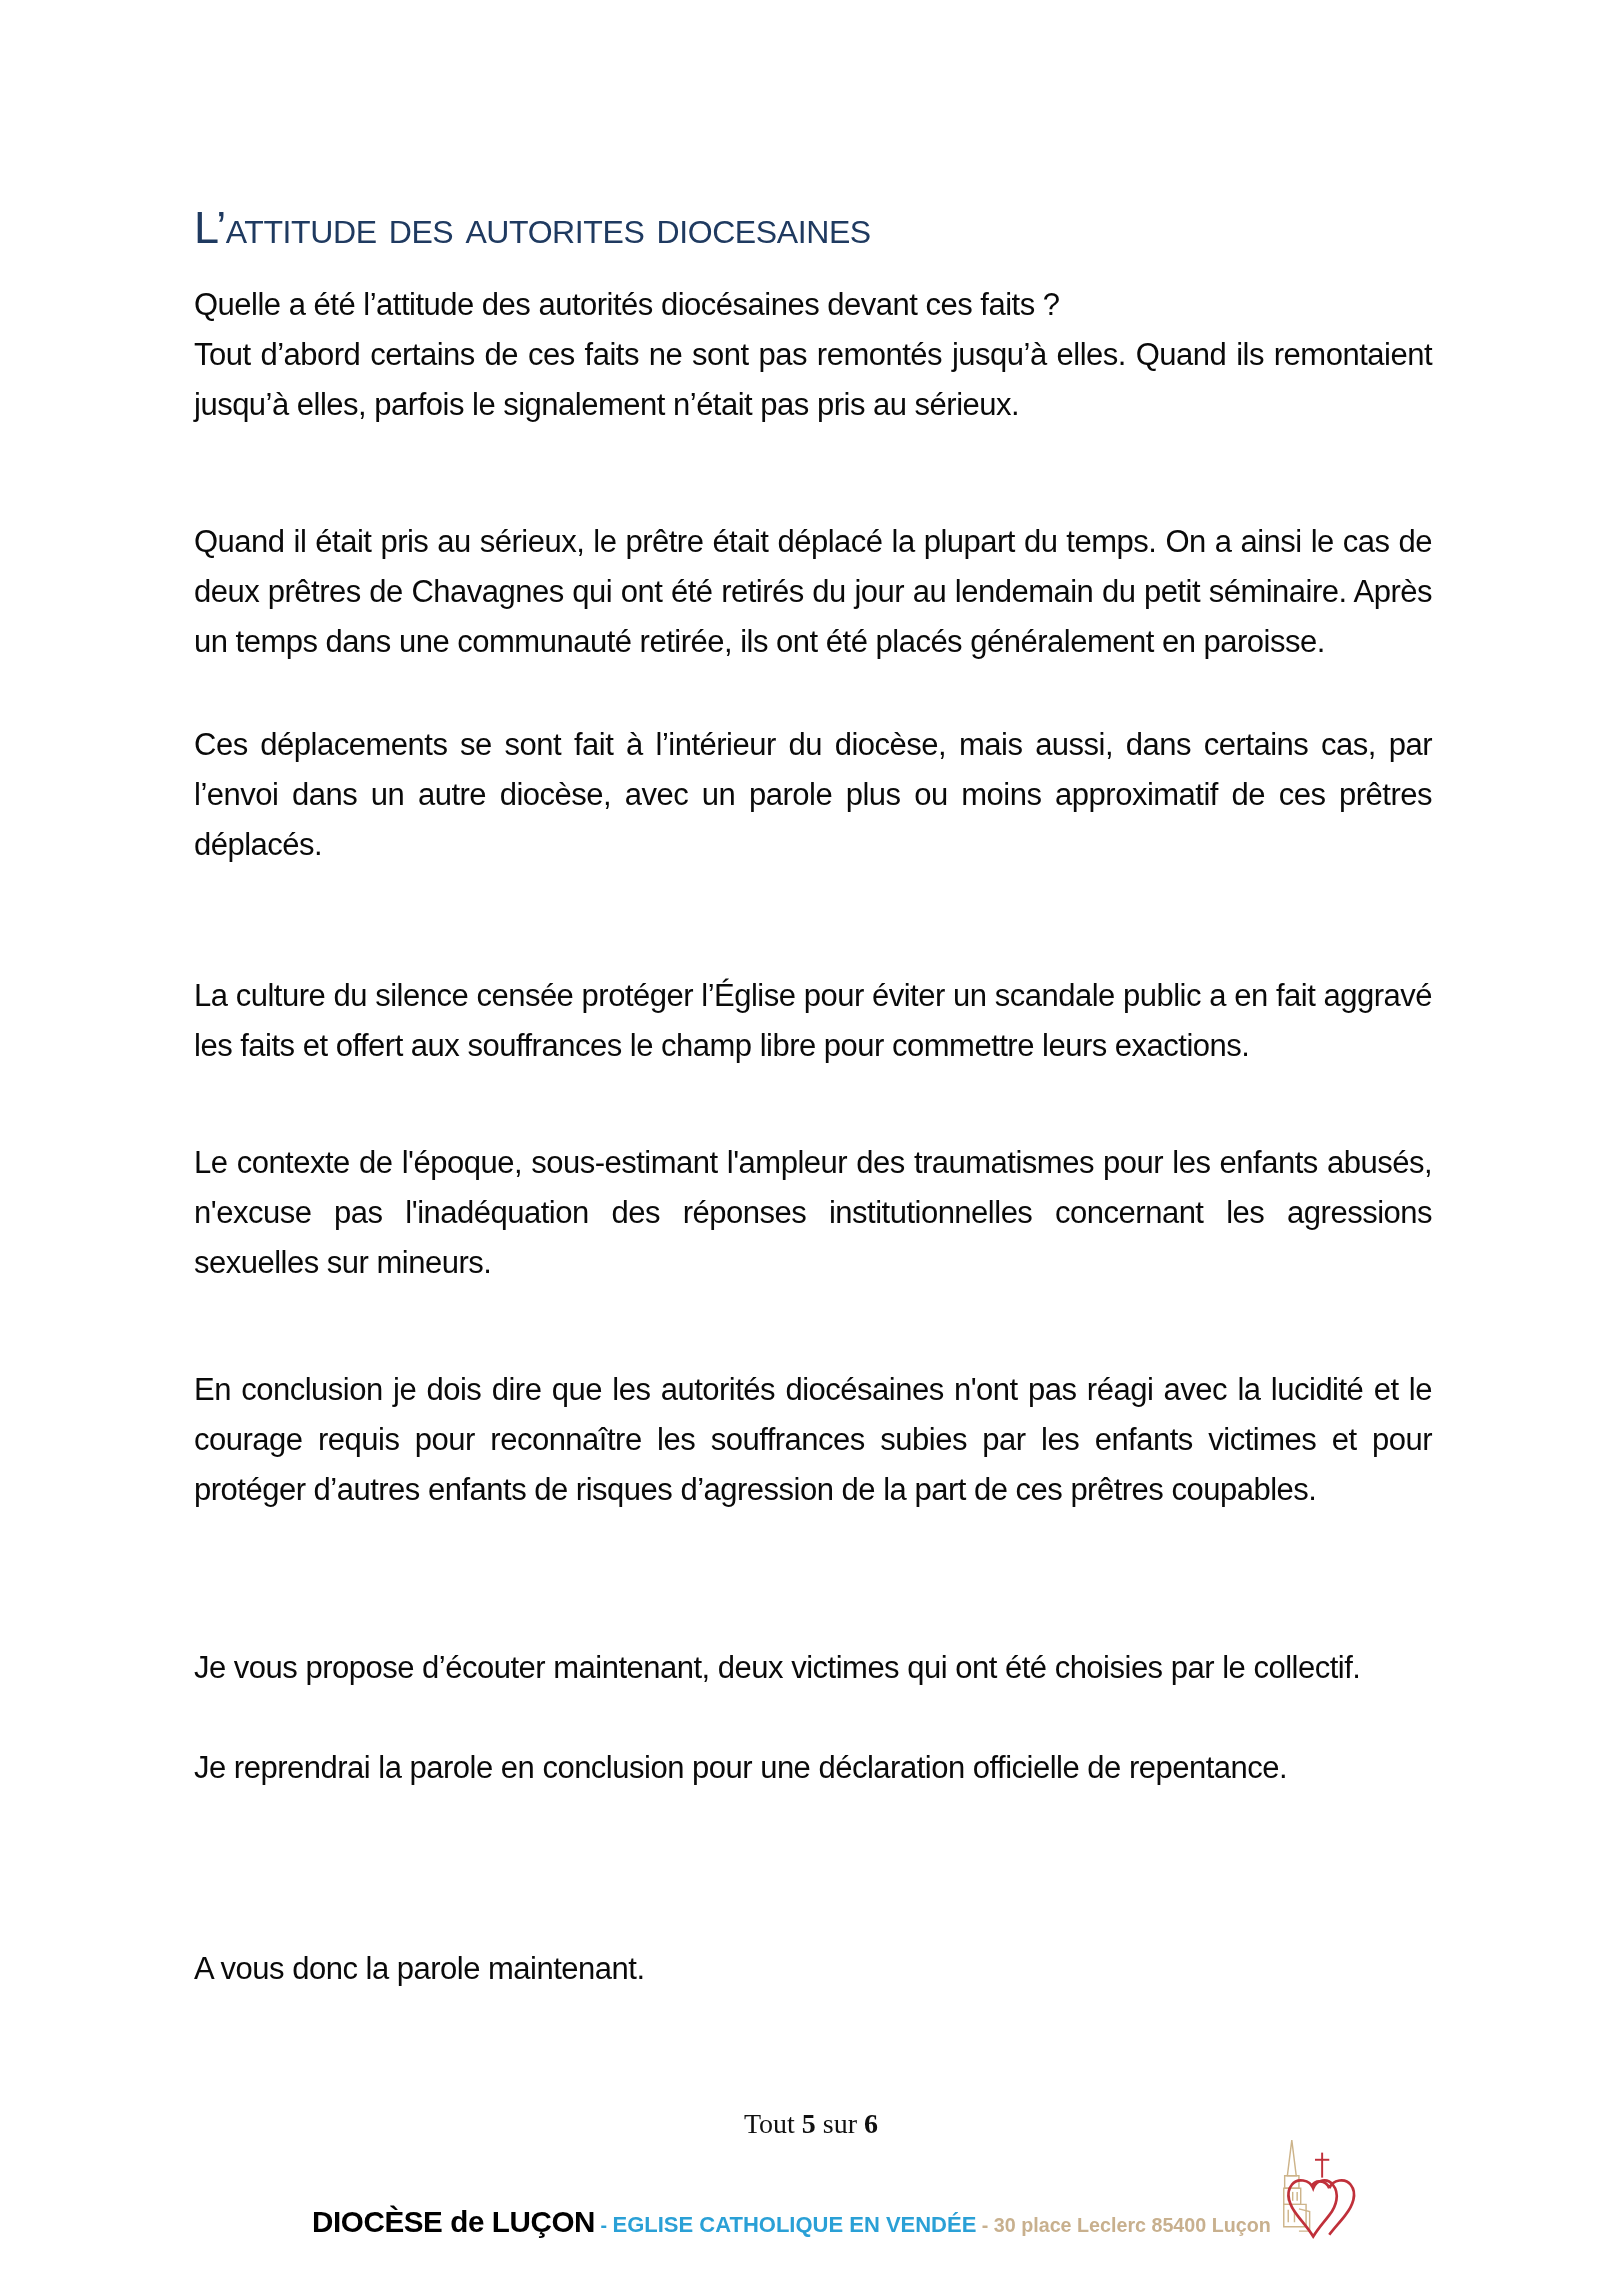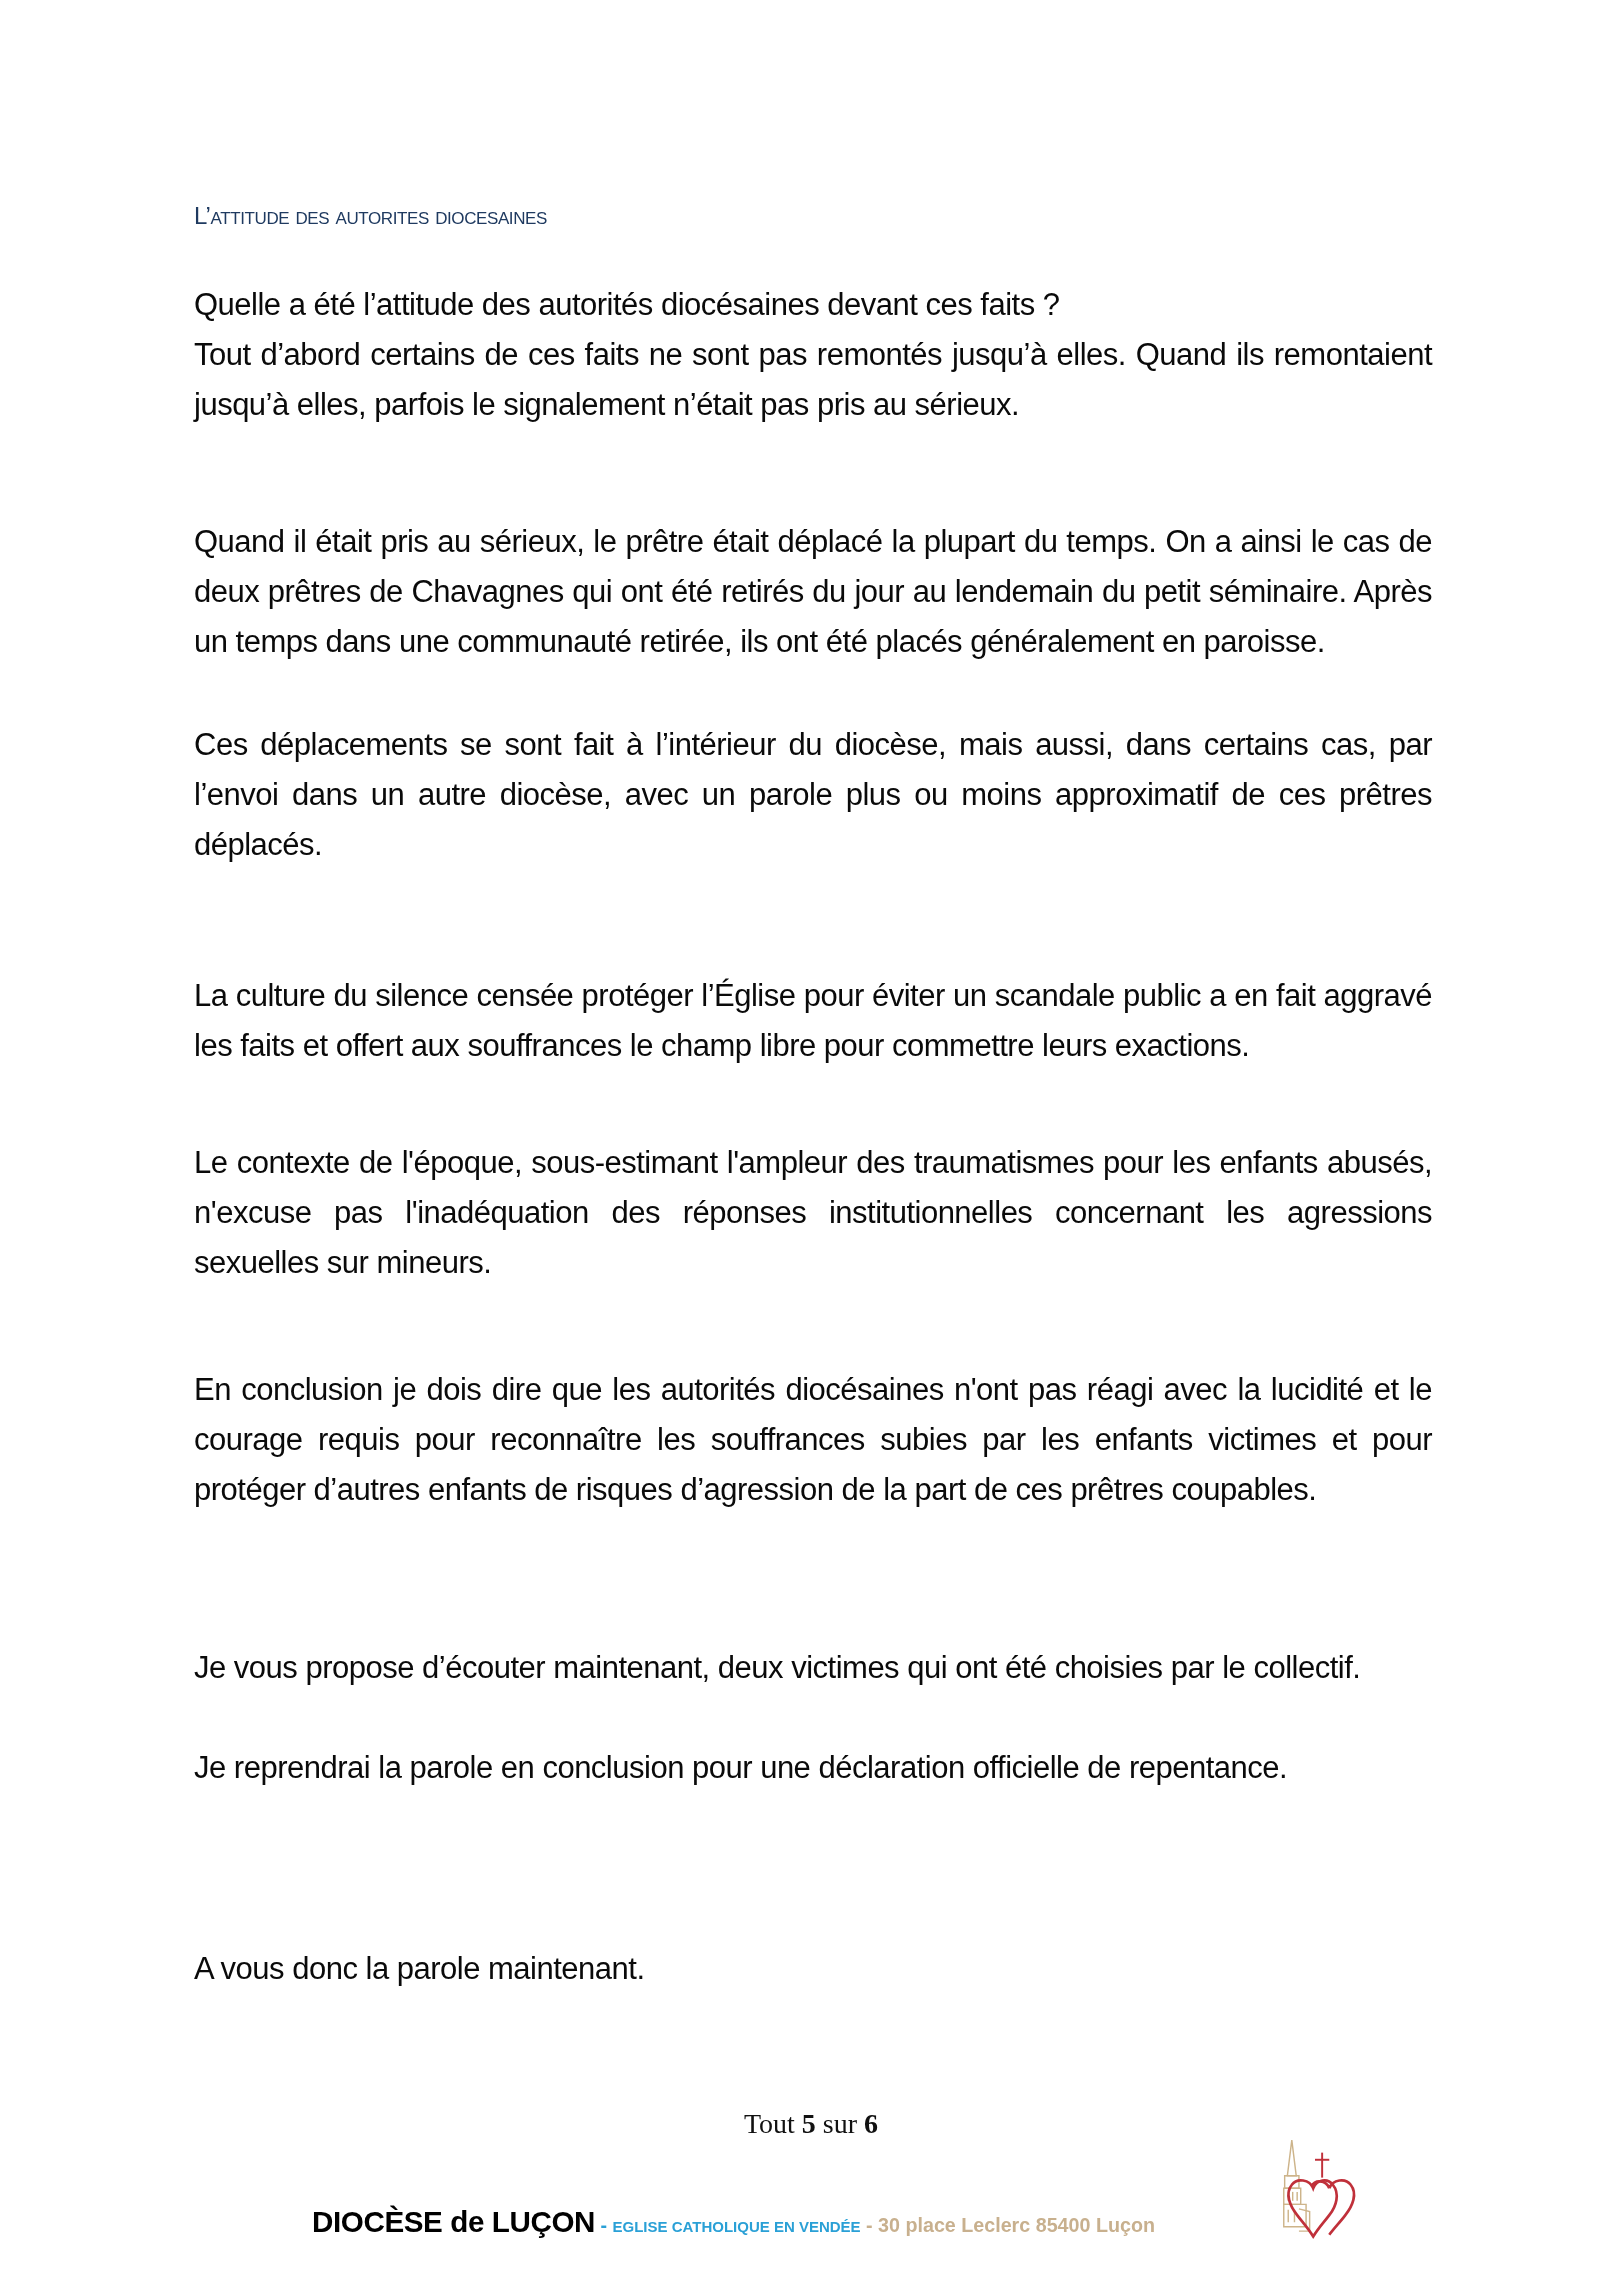--- a/index.html
+++ b/index.html
@@ -5,42 +5,42 @@
     html, body { margin: 0; padding: 0; background: #ffffff; }
     body { width: 1622px; height: 2293px; position: relative; overflow: hidden; }
     .page { position: absolute; left: 0; top: 0; width: 1622px; height: 2293px; background: #fff; }
     .content {
       position: absolute; left: 194px; top: 0; width: 1238px;
       font-family: "Liberation Sans", sans-serif; color: #0a0a0a;
     }
     .heading {
       position: absolute; left: 0; top: 202px;
       font-family: "Liberation Sans", sans-serif;
-      font-size: 24px; color: #1f3a60; letter-spacing: -0.4px;
+      font-size: 45px; color: #1f3a60; letter-spacing: -0.4px;
       font-variant: small-caps; white-space: nowrap;
     }
     .p {
       position: absolute; left: 0; width: 1238px;
       font-size: 31px; line-height: 50px; text-align: justify;
       letter-spacing: -0.5px;
       margin-top: 20px;
     }
     .p.left { text-align: left; }
     .footer-page {
       position: absolute; left: 0; width: 1622px; top: 2108px; text-align: center;
       font-family: "Liberation Serif", serif; font-size: 28px; color: #111;
     }
     .footer-page b { font-weight: bold; }
     .footer-line {
       position: absolute; left: 312px; top: 2205px; white-space: nowrap;
       font-family: "Liberation Sans", sans-serif;
     }
     .f-name { font-size: 29.6px; font-weight: bold; color: #000000; letter-spacing: -0.4px; }
     .f-sep1 { font-size: 19.7px; font-weight: bold; color: #2aa0d6; }
-    .f-church { font-size: 15px; font-weight: bold; color: #2aa0d6; }
+    .f-church { font-size: 22px; font-weight: bold; color: #2aa0d6; }
     .f-addr { font-size: 19.7px; font-weight: bold; color: #c8b08e; }
     .logo { position: absolute; left: 1270px; top: 2133px; width: 90px; height: 116px; }
   </style>
 </head>
 <body>
 
 <div class="page">
   <div class="content">
     <div class="heading">L’attitude des autorites diocesaines</div>
 

